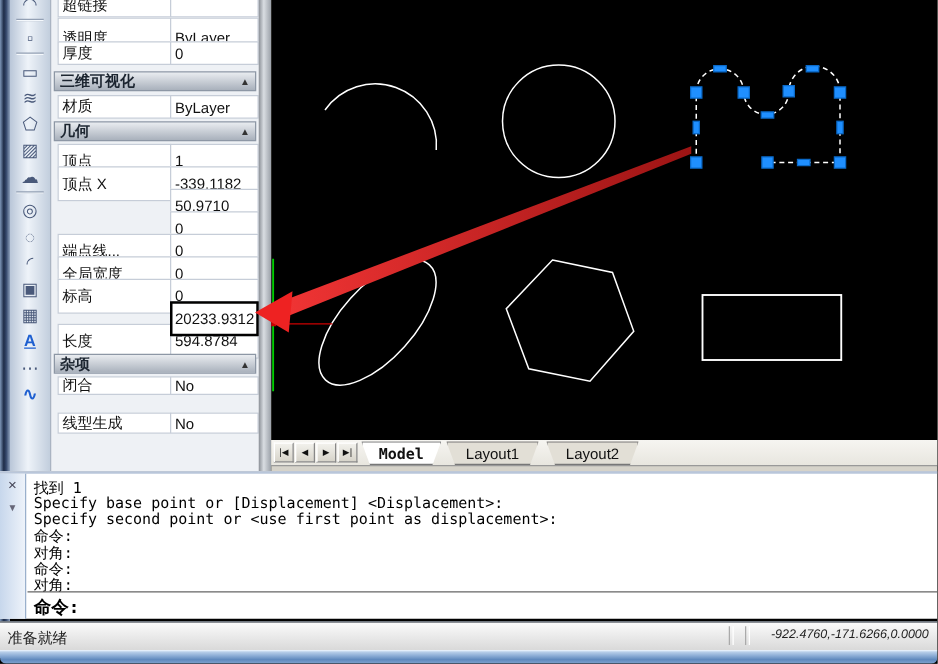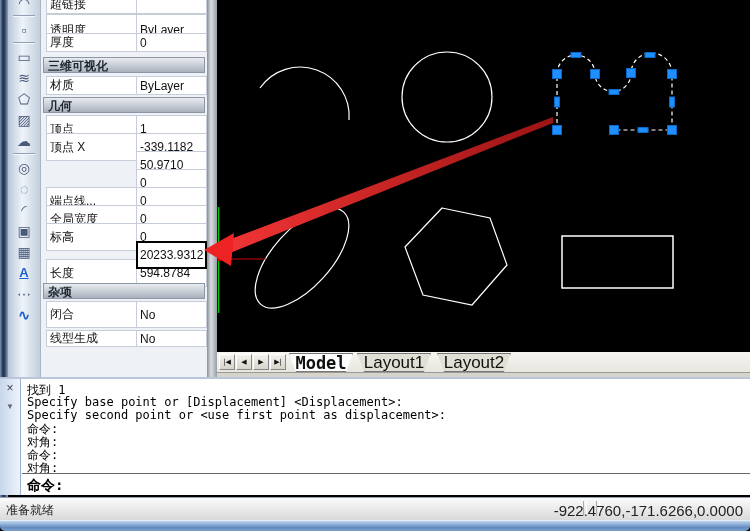--- a/index.html
+++ b/index.html
@@ -22,37 +22,37 @@
     border-left:1px solid #aab4c2;font-size:12px;}
   .prow{position:absolute;left:5px;width:161px;height:28px;}
   .pcell{position:absolute;top:0;height:100%;background:#fff;border:1px solid #c6cdd8;
     box-sizing:border-box;display:flex;align-items:center;padding:0 3px;overflow:hidden;
     white-space:nowrap;color:#111;}
   .plab{left:0;width:91px;}
   .pval{left:90px;width:71px;}
   .pval.hl{outline:2px solid #000;outline-offset:-2px;z-index:3;}
   .phead{position:absolute;left:2px;width:162px;height:16px;box-sizing:border-box;
     background:linear-gradient(#e9ecf0,#a9b1bc);border:1px solid #8d97a5;
-    display:flex;padding:0 4px;font-weight:bold;color:#1c2530;flex-direction:column;}
+    display:flex;align-items:center;padding:0 4px;font-weight:bold;color:#1c2530;}
   .phead .arrow{margin-left:auto;font-size:8px;color:#333;}
   
   .splitter{position:absolute;left:207px;top:0;width:10px;height:377px;
     background:linear-gradient(90deg,#8a8f96,#d9dde2 40%,#9aa0a8);}
   
   .canvas-wrap{position:absolute;left:217px;top:0;width:533px;height:377px;background:#d6d3ca;}
   .canvas{position:absolute;left:0;top:0;width:533px;height:352px;background:#000;}
   
   .tabbar{position:absolute;left:0;top:352px;width:533px;height:21px;
     background:linear-gradient(#f6f5f1,#e8e6df);border-bottom:1px solid #999;box-sizing:border-box;}
   .navbtn{position:absolute;top:2px;width:16px;height:16px;background:linear-gradient(#f2f1ec,#d7d4ca);
     border:1px solid #888;border-top-color:#fff;border-left-color:#fff;box-sizing:border-box;
     display:flex;align-items:center;justify-content:center;font-size:7px;color:#111;
     font-family:"DejaVu Sans",sans-serif;}
   .tab{position:absolute;top:1px;height:19px;display:flex;align-items:center;justify-content:center;
-    font-size:17px;color:#111;clip-path:polygon(0 0,100% 0,calc(100% - 7px) 100%,7px 100%);
+    font-size:12px;color:#111;clip-path:polygon(0 0,100% 0,calc(100% - 7px) 100%,7px 100%);
     background:#e2dfd6;box-shadow:inset 0 0 0 1px #777;}
   .tab.active{background:#fff;font-weight:bold;font-family:"DejaVu Sans Mono",monospace;}
   
   .cmd{position:absolute;left:0;top:377px;width:750px;height:118px;background:#fff;
     border-top:2px solid #b9c6da;box-sizing:border-box;}
   .cmd-strip{position:absolute;left:0;top:0;width:21px;height:100%;
     background:linear-gradient(90deg,#c7d7ec,#eef3fa);border-right:1px solid #9ab0cc;box-sizing:border-box;}
   .cmd-x{position:absolute;left:3px;top:2px;width:14px;height:14px;display:flex;align-items:center;
     justify-content:center;color:#445;font-size:12px;}
   .cmd-dn{position:absolute;left:3px;top:20px;width:14px;height:14px;display:flex;align-items:center;
@@ -60,21 +60,21 @@
   .cmd-line{position:absolute;left:27px;height:13px;font-family:"DejaVu Sans Mono",monospace;
     font-size:12px;color:#000;white-space:pre;}
   .cmd-sep{position:absolute;left:22px;right:0;top:94px;border-top:1px solid #666;}
   .cmd-prompt{position:absolute;left:27px;top:98px;font-family:"DejaVu Sans Mono",monospace;
     font-size:14px;font-weight:bold;color:#000;}
   
   .status{position:absolute;left:0;top:497px;width:750px;height:23px;
     background:linear-gradient(#fbfbfb,#d9d9d9);border-top:1px solid #97a0ab;box-sizing:border-box;}
   .status-ready{position:absolute;left:6px;top:4px;font-size:12px;color:#222;}
   .status-sep{position:absolute;top:3px;width:2px;height:15px;border-left:1px solid #aaa;border-right:1px solid #fff;}
-  .status-coords{position:absolute;right:7px;top:4px;font-size:15px;color:#222;}
+  .status-coords{position:absolute;right:7px;top:4px;font-size:10px;color:#222;font-style:italic;}
   
   .aero{position:absolute;left:0;top:520px;width:750px;height:11px;border-radius:0 0 5px 5px;
     background:linear-gradient(#cfe0f3,#8fafd7 40%,#6089bd 70%,#7fa3cf);
     box-shadow:inset 0 1px 0 #e4eefa;}
   
   .overlay{position:absolute;left:0;top:0;pointer-events:none;z-index:9;}
 </style>
 </head>
 <body>
 
@@ -162,21 +162,21 @@
     </div>
     <div class="prow" style="top:259px">
       <div class="pcell plab">长度</div>
       <div class="pcell pval">594.8784</div>
     </div>
 
     <div class="phead" style="top:283px">
       <span>杂项</span>
       <span class="arrow">▲</span>
     </div>
-    <div class="prow" style="top:301px;height:27px">
+    <div class="prow" style="top:301px;height:15px">
       <div class="pcell plab">闭合</div>
       <div class="pcell pval">No</div>
     </div>
     <div class="prow" style="top:330px;height:17px">
       <div class="pcell plab">线型生成</div>
       <div class="pcell pval">No</div>
     </div>
   </div>
 
   <div class="splitter"></div>

